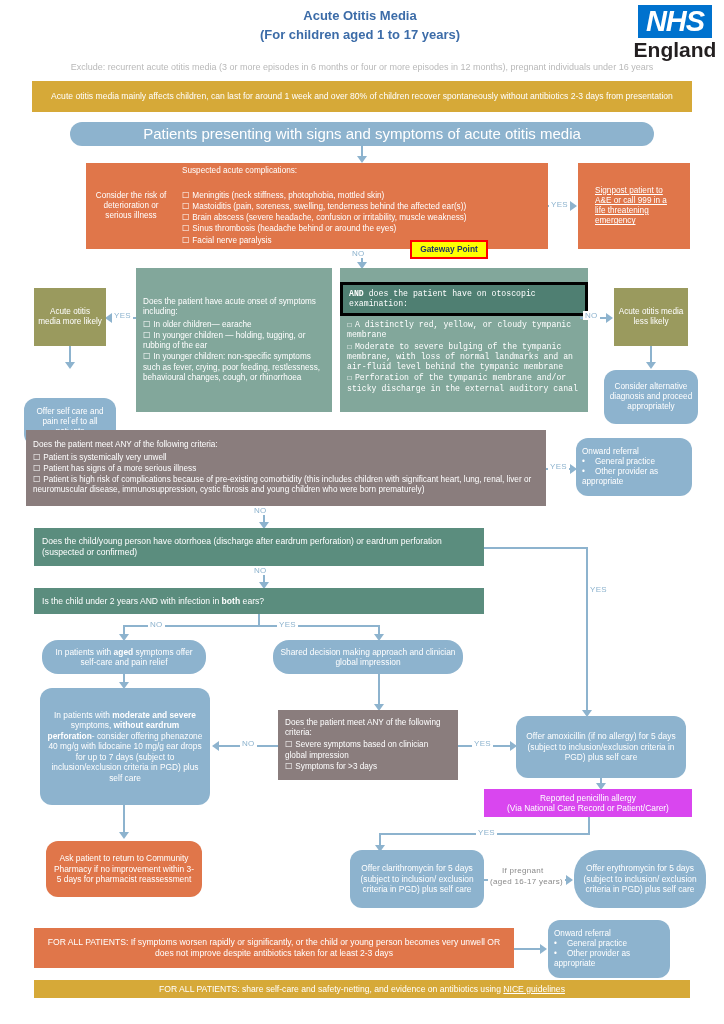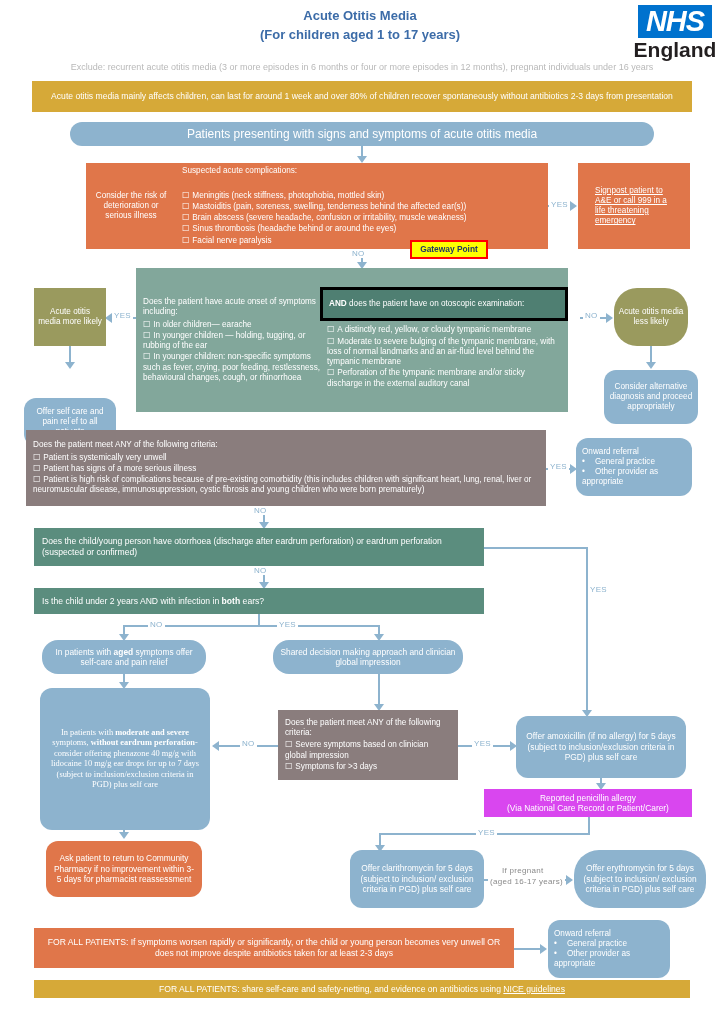--- a/index.html
+++ b/index.html
@@ -119,21 +119,21 @@
 
   <div class="nhs-logo" style="left:630px; top:5px; width:90px;">
     <span class="nhs-box">NHS</span>
     <span class="nhs-word">England</span>
   </div>
 
   <div class="node gold sq ctr" style="left:32px; top:81px; width:660px; height:31px; font-size:8.6px; padding:2px 8px;">
     <p>Acute otitis media mainly affects children,  can last for around 1 week and over 80% of children recover spontaneously without antibiotics 2-3 days from presentation</p>
   </div>
 
-  <div class="node blue pill ctr" style="left:70px; top:122px; width:584px; height:24px; font-size:12px;">
+  <div class="node blue pill ctr" style="left:70px; top:122px; width:584px; height:24px; font-size:15px;">
     <p>Patients presenting with signs and symptoms of acute otitis media</p>
   </div>
 
   <div class="line vline" style="left:361px; top:146px; height:12px;"></div>
   <div class="arrow arr-down" style="left:357px; top:156px;"></div>
 
   <div class="node orange sq ctr" style="left:86px; top:163px; width:90px; height:86px; font-size:8.2px; padding:3px 5px;">
     <p>Consider the risk of deterioration or serious illness</p>
   </div>
 
@@ -162,21 +162,21 @@
     <p>Gateway Point</p>
   </div>
 
   <div class="node teal-pale sq lft" style="left:136px; top:268px; width:196px; height:144px; font-size:8.2px; padding:5px 7px;">
     <p style="margin-bottom:2px;">Does the patient have acute onset of symptoms including:</p>
     <p class="cbx" style="margin-bottom:1px;">In older children— earache</p>
     <p class="cbx" style="margin-bottom:1px;">In younger children — holding, tugging, or rubbing of the ear</p>
     <p class="cbx">In younger children:  non-specific symptoms such as fever, crying, poor feeding, restlessness, behavioural changes, cough, or rhinorrhoea</p>
   </div>
 
-  <div class="node teal-pale sq lft" style="left:320px; top:268px; width:248px; height:144px; font-size:8.2px; padding:0;">
+  <div class="node teal-pale sq lft" style="left:340px; top:268px; width:248px; height:144px; font-size:8.2px; padding:0;font-family:Liberation Mono, monospace;">
     <div class="teal-dark" style="box-sizing:border-box;width:248px;height:34px;display:flex;flex-direction:column;justify-content:center;padding:2px 6px;">
       <p><span class="b">AND</span><span> does the patient have on otoscopic examination:</span></p>
     </div>
     <div style="padding:4px 7px;">
       <p class="cbx" style="margin-bottom:1px;">A distinctly red, yellow, or cloudy tympanic membrane</p>
       <p class="cbx" style="margin-bottom:1px;">Moderate to severe bulging of the tympanic membrane, with loss of normal landmarks and an air-fluid level behind the tympanic membrane</p>
       <p class="cbx">Perforation of the tympanic membrane and/or sticky discharge in the external auditory canal</p>
     </div>
   </div>
 
@@ -192,21 +192,21 @@
   <div class="arrow arr-down" style="left:65px; top:362px;"></div>
 
   <div class="node blue round ctr" style="left:24px; top:370px; width:92px; height:48px; font-size:8.2px; padding:3px 5px;margin-top:28px;">
     <p>Offer self care and pain relief to all patients</p>
   </div>
 
   <div class="line hline" style="left:580px; top:317px; width:26px;"></div>
   <div class="elabel" style="left:583px; top:311px;">NO</div>
   <div class="arrow arr-right" style="left:606px; top:313px;"></div>
 
-  <div class="node olive sq ctr" style="left:614px; top:288px; width:74px; height:58px; font-size:8.2px; padding:3px 4px;border-radius:23px;">
+  <div class="node olive sq ctr" style="left:614px; top:288px; width:74px; height:58px; font-size:8.2px; padding:3px 4px;">
     <p>Acute otitis media less likely</p>
   </div>
 
   <div class="line vline" style="left:650px; top:346px; height:18px;"></div>
   <div class="arrow arr-down" style="left:646px; top:362px;"></div>
 
   <div class="node blue round ctr" style="left:604px; top:370px; width:94px; height:54px; font-size:8.2px; padding:3px 5px;">
     <p>Consider alternative diagnosis and proceed appropriately</p>
   </div>
 
@@ -267,21 +267,21 @@
   <div class="line vline" style="left:123px; top:674px; height:12px;"></div>
   <div class="arrow arr-down" style="left:119px; top:682px;"></div>
 
   <div class="node blue pill ctr" style="left:273px; top:640px; width:190px; height:34px; font-size:8.4px; padding:2px 6px;">
     <p>Shared decision making approach and clinician global impression</p>
   </div>
 
   <div class="line vline" style="left:378px; top:674px; height:34px;"></div>
   <div class="arrow arr-down" style="left:374px; top:704px;"></div>
 
-  <div class="node blue round ctr" style="left:40px; top:688px; width:170px; height:142px; font-size:8.4px; padding:3px 7px;font-family:Liberation Serif, serif;">
+  <div class="node blue round ctr" style="left:40px; top:688px; width:170px; height:117px; font-size:8.4px; padding:3px 7px;">
     <p><span>In patients with </span><span class="b">moderate and severe</span><span> symptoms, </span><span class="b">without eardrum perforation</span><span>- consider offering phenazone 40 mg/g with lidocaine 10 mg/g ear drops for up to 7 days (subject to inclusion/exclusion criteria in PGD) plus self care</span></p>
   </div>
 
   <div class="node gray sq lft" style="left:278px; top:710px; width:180px; height:70px; font-size:8.2px; padding:4px 7px;">
     <p style="margin-bottom:2px;">Does the patient meet ANY of the following criteria:</p>
     <p class="cbx" style="margin-bottom:1px;">Severe symptoms based on clinician global impression</p>
     <p class="cbx">Symptoms for &gt;3 days</p>
   </div>
 
   <div class="line hline" style="left:219px; top:745px; width:59px;"></div>

